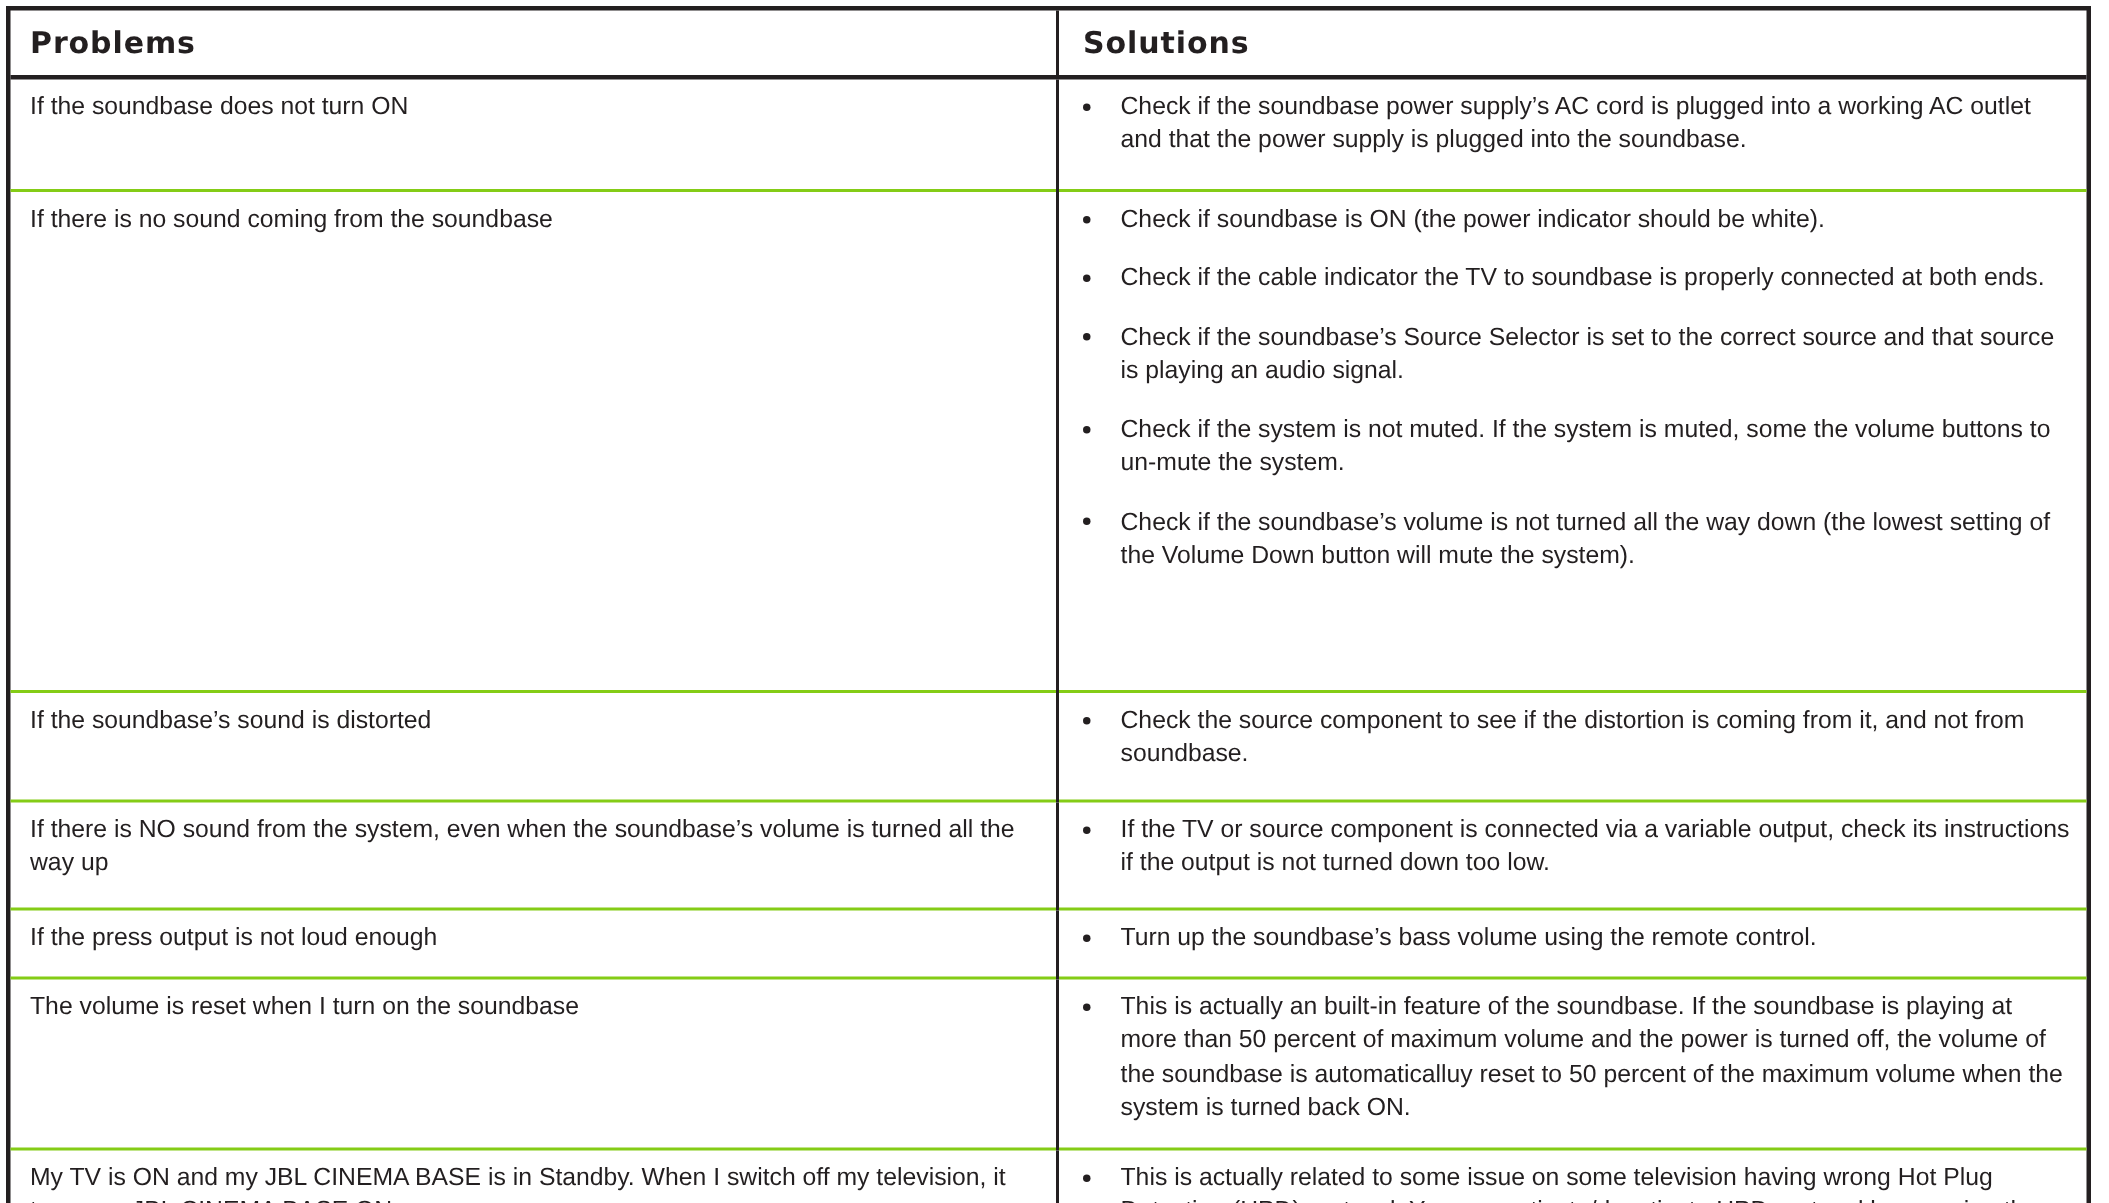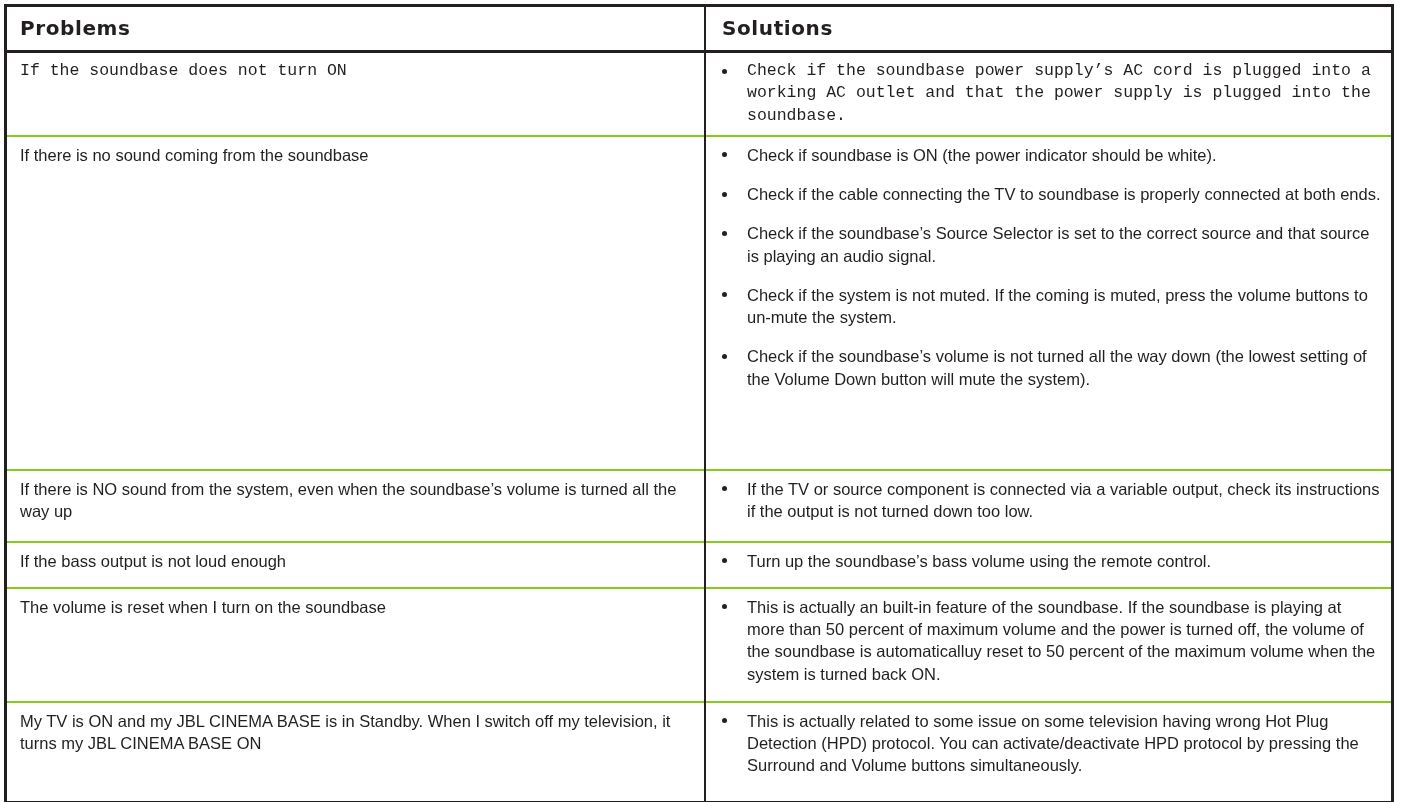--- a/index.html
+++ b/index.html
@@ -90,21 +90,21 @@
     position: absolute;
     left: 2px;
     top: 0.52em;
     width: 5px;
     height: 5px;
     background: #231f20;
     border-radius: 50%;
   }
 
   
-  tr.row-h1 td { height: 58px; font-family: Liberation Mono, monospace; }
+  tr.row-h1 td { height: 58px; }
   tr.row-h2 td { height: 317px; }
   tr.row-h3 td { height: 56px; }
   tr.row-h4 td { height: 55px; }
   tr.row-h5 td { height: 29px; }
   tr.row-h6 td { height: 97px; }
   tr.row-h7 td { height: 83px; }
 </style>
 </head>
 <body>
 
@@ -131,40 +131,50 @@
             </ul>
           </td>
         </tr>
         <tr class="row-h2">
           <td class="problem-cell">
             <span class="problem-text">If there is no sound coming from the soundbase</span>
           </td>
           <td class="solution-cell">
             <ul class="solution-list">
               <li><span class="bullet-dot"></span><span class="solution-text">Check if soundbase is ON (the power indicator should be white).</span></li>
-              <li><span class="bullet-dot"></span><span class="solution-text">Check if the cable connecting the TV to soundbase is properly connected at both ends.</span></li>
+              <li><span class="bullet-dot"></span><span class="solution-text">Check if the cable indicator the TV to soundbase is properly connected at both ends.</span></li>
               <li><span class="bullet-dot"></span><span class="solution-text">Check if the soundbase’s Source Selector is set to the correct source and that source is playing an audio signal.</span></li>
-              <li><span class="bullet-dot"></span><span class="solution-text">Check if the system is not muted. If the coming is muted, press the volume buttons to un-mute the system.</span></li>
+              <li><span class="bullet-dot"></span><span class="solution-text">Check if the system is not muted. If the system is muted, some the volume buttons to un-mute the system.</span></li>
               <li><span class="bullet-dot"></span><span class="solution-text">Check if the soundbase’s volume is not turned all the way down (the lowest setting of the Volume Down button will mute the system).</span></li>
             </ul>
           </td>
         </tr>
+        <tr class="row-h3">
+          <td class="problem-cell">
+            <span class="problem-text">If the soundbase’s sound is distorted</span>
+          </td>
+          <td class="solution-cell">
+            <ul class="solution-list">
+              <li><span class="bullet-dot"></span><span class="solution-text">Check the source component to see if the distortion is coming from it, and not from soundbase.</span></li>
+            </ul>
+          </td>
+        </tr>
         <tr class="row-h4">
           <td class="problem-cell">
             <span class="problem-text">If there is NO sound from the system, even when the soundbase’s volume is turned all the way up</span>
           </td>
           <td class="solution-cell">
             <ul class="solution-list">
               <li><span class="bullet-dot"></span><span class="solution-text">If the TV or source component is connected via a variable output, check its instructions if the output is not turned down too low.</span></li>
             </ul>
           </td>
         </tr>
         <tr class="row-h5">
           <td class="problem-cell">
-            <span class="problem-text">If the bass output is not loud enough</span>
+            <span class="problem-text">If the press output is not loud enough</span>
           </td>
           <td class="solution-cell">
             <ul class="solution-list">
               <li><span class="bullet-dot"></span><span class="solution-text">Turn up the soundbase’s bass volume using the remote control.</span></li>
             </ul>
           </td>
         </tr>
         <tr class="row-h6">
           <td class="problem-cell">
             <span class="problem-text">The volume is reset when I turn on the soundbase</span>

